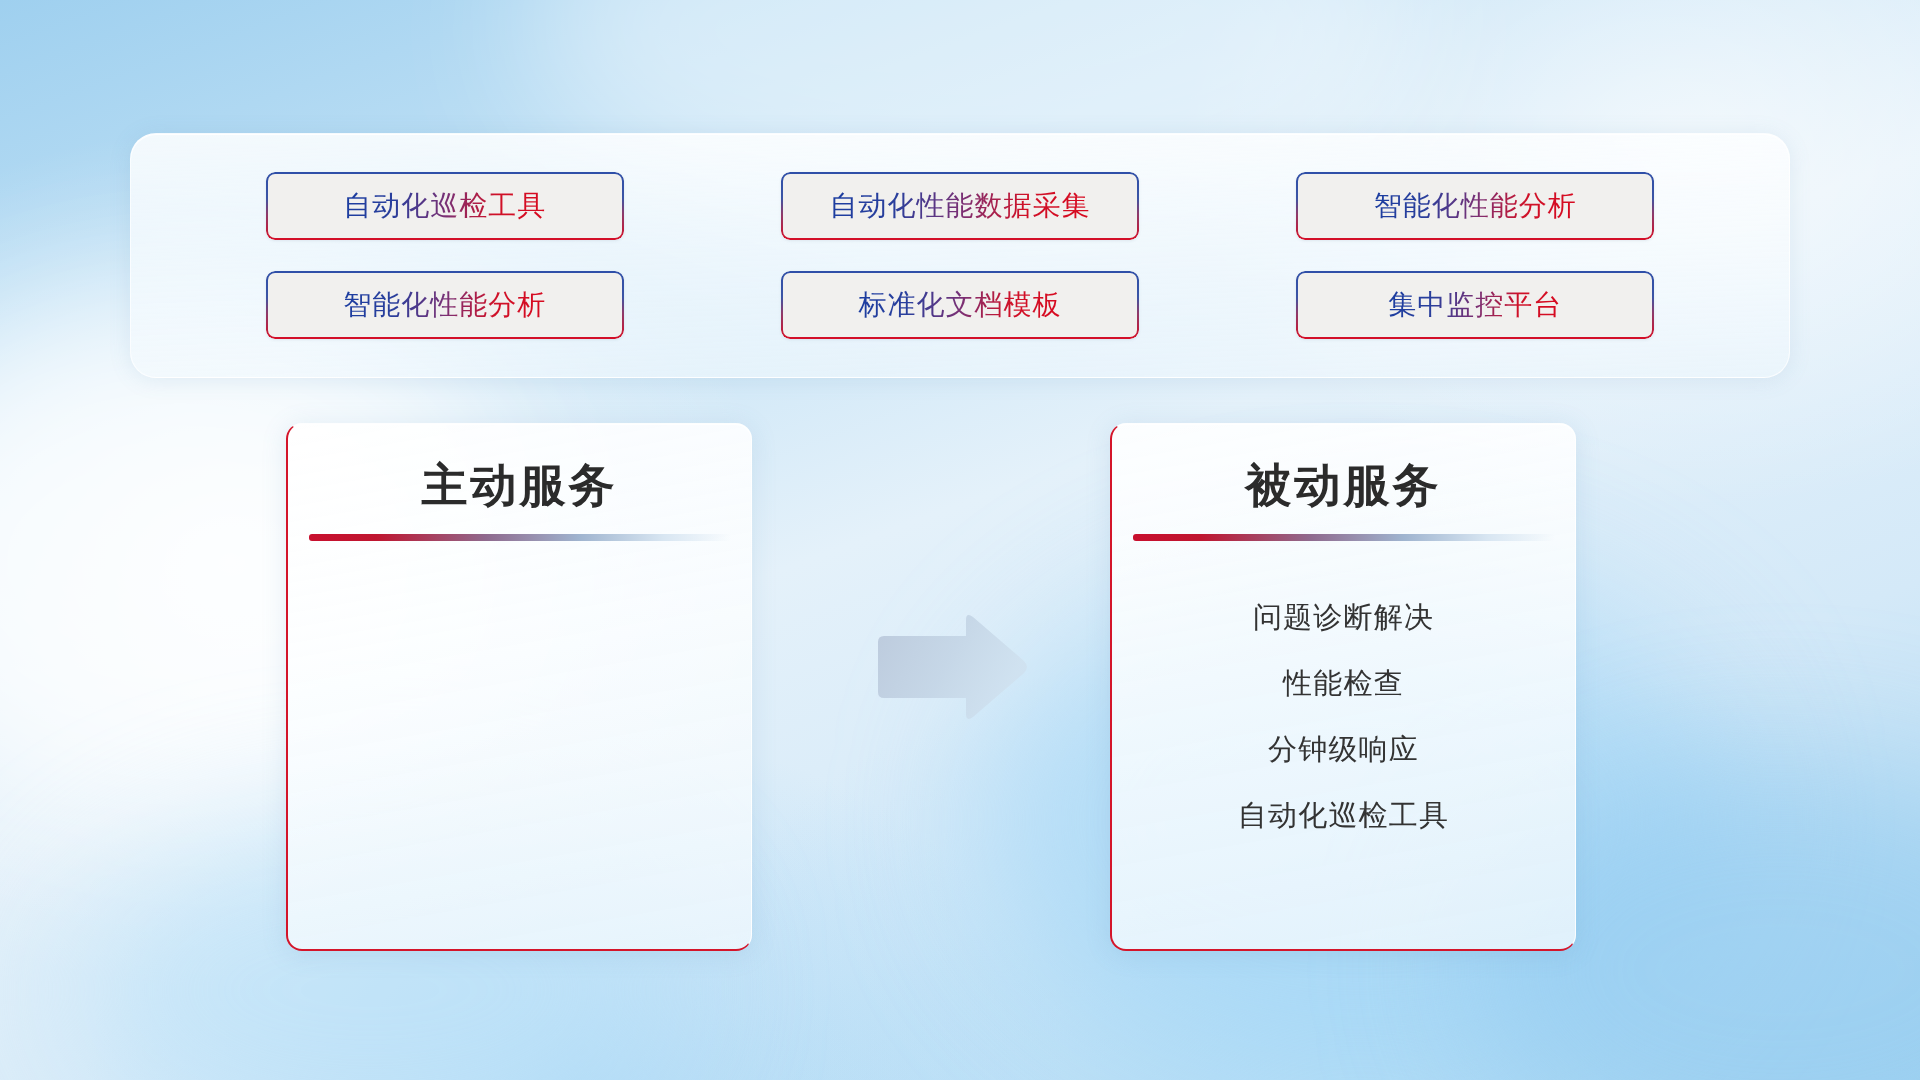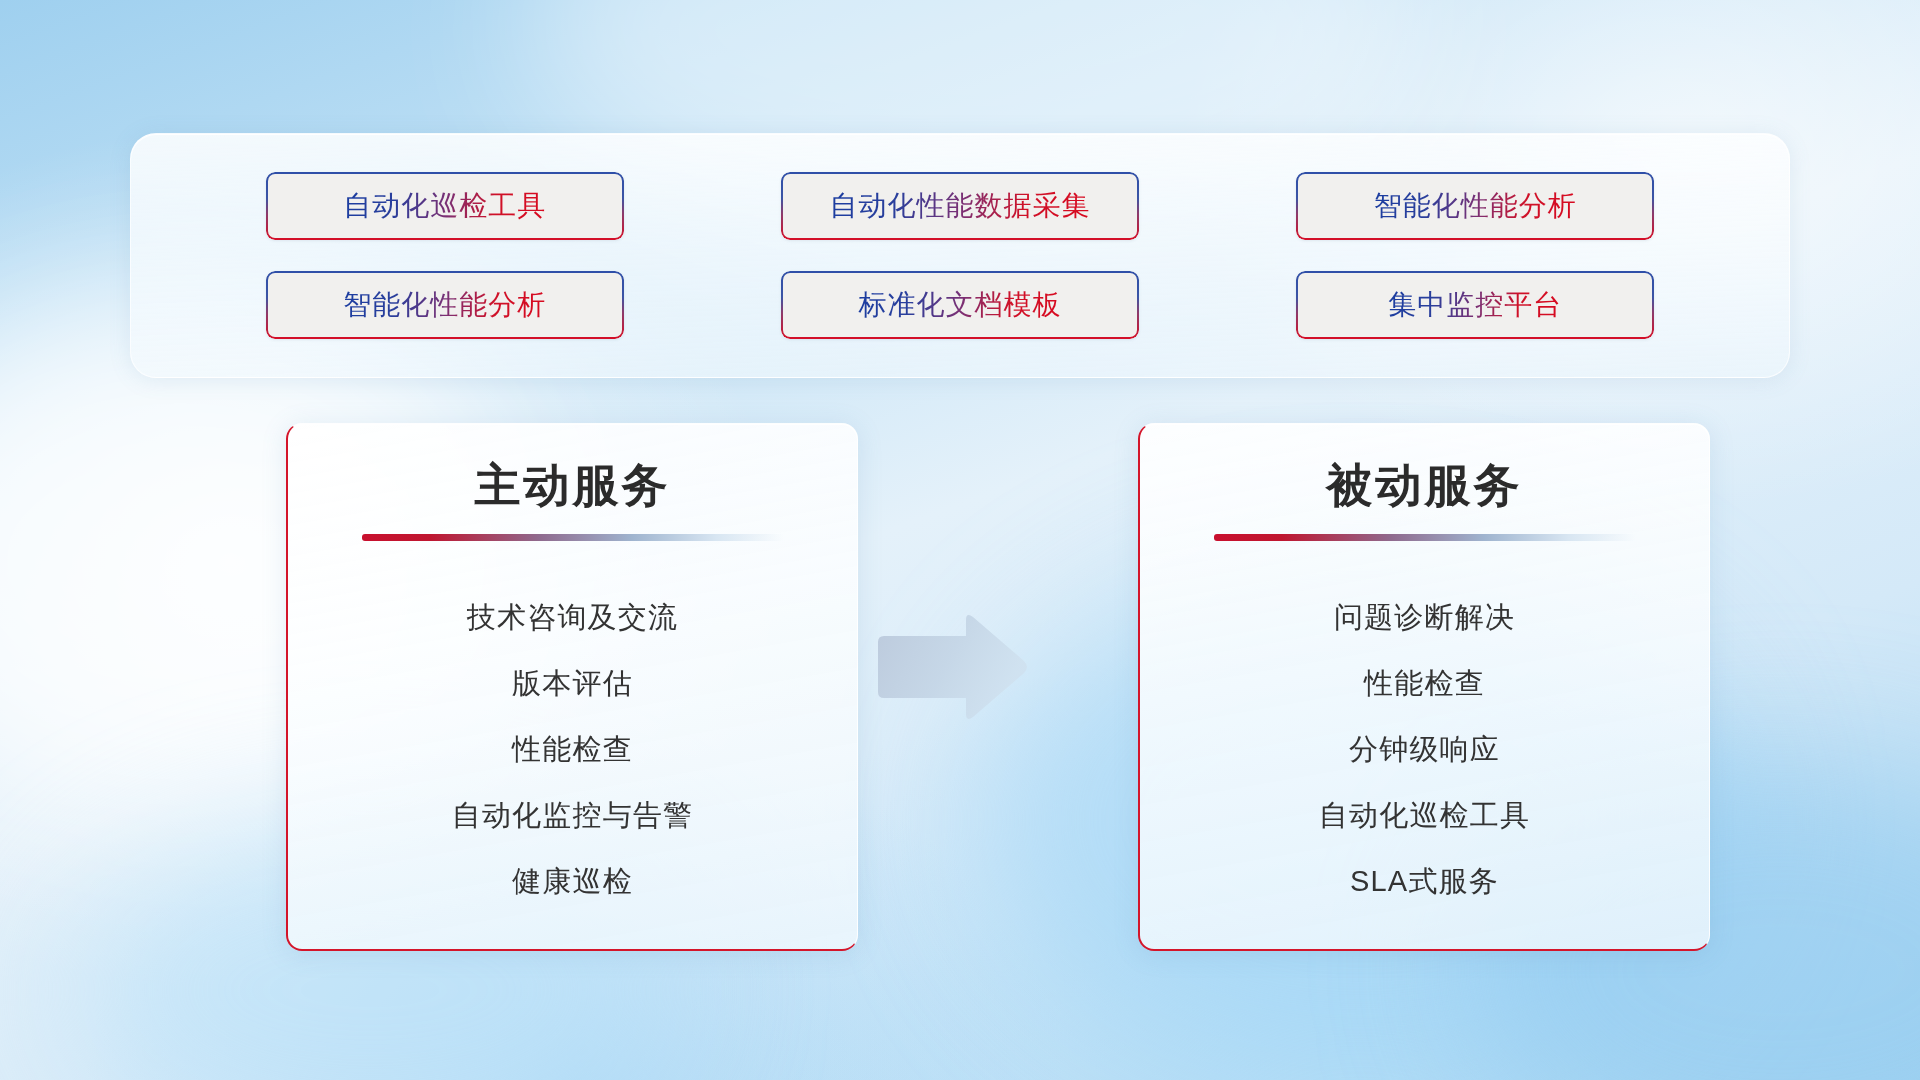--- a/index.html
+++ b/index.html
@@ -89,36 +89,36 @@
             background-clip: text;
     -webkit-text-fill-color: transparent;
     color: #cf1128;
     white-space: nowrap;
   }
 
   
   .card {
     position: absolute;
     top: 423px;
-    width: 572px;
+    width: 466px;
     height: 528px;
     border-radius: 16px;
     background: linear-gradient(170deg, rgba(255,255,255,0.90) 0%, rgba(252,254,255,0.84) 40%, rgba(240,248,253,0.80) 100%);
     border: 1px solid rgba(255,255,255,0.85);
     border-left: 2px solid #d4152a;
     border-bottom: 2px solid #d4152a;
     box-shadow: 0 3px 26px rgba(90,140,180,0.15), inset 0 1px 0 rgba(255,255,255,0.95);
     box-sizing: border-box;
     padding: 30px 26px 26px;
     display: flex;
     flex-direction: column;
     align-items: center;
   }
   .card.left  { left: 286px; }
-  .card.right { left: 1138px; }
+  .card.right { left: 1110px; }
 
   .card-title {
     font-size: 46px;
     font-weight: 700;
     color: #2b2b2b;
     letter-spacing: 3px;
     line-height: 1.12;
     margin-top: 6px;
   }
 
@@ -192,27 +192,20 @@
 
     <div class="tag">
       <span class="tag-text">集中监控平台</span>
     </div>
 
   </div>
 
   <div class="card left">
     <div class="card-title">主动服务</div>
     <div class="title-rule"></div>
-    <div class="card-list">
-      <div class="card-list-item">技术咨询及交流</div>
-      <div class="card-list-item">版本评估</div>
-      <div class="card-list-item">性能检查</div>
-      <div class="card-list-item">自动化监控与告警</div>
-      <div class="card-list-item">健康巡检</div>
-    </div>
   </div>
 
   <div class="arrow">
     <svg viewBox="0 0 158 112" xmlns="http://www.w3.org/2000/svg">
       <defs>
         <linearGradient id="arrGrad" x1="0" y1="0" x2="1" y2="0.35">
           <stop offset="0%" stop-color="#b9c7da" stop-opacity="0.92"></stop>
           <stop offset="55%" stop-color="#c2d3e4" stop-opacity="0.85"></stop>
           <stop offset="100%" stop-color="#cfe0ee" stop-opacity="0.80"></stop>
         </linearGradient>
@@ -222,17 +215,16 @@
   </div>
 
   <div class="card right">
     <div class="card-title">被动服务</div>
     <div class="title-rule"></div>
     <div class="card-list">
       <div class="card-list-item">问题诊断解决</div>
       <div class="card-list-item">性能检查</div>
       <div class="card-list-item">分钟级响应</div>
       <div class="card-list-item">自动化巡检工具</div>
-      <div class="card-list-item">SLA式服务</div>
     </div>
   </div>
 
 </div>
 
 </body></html>

